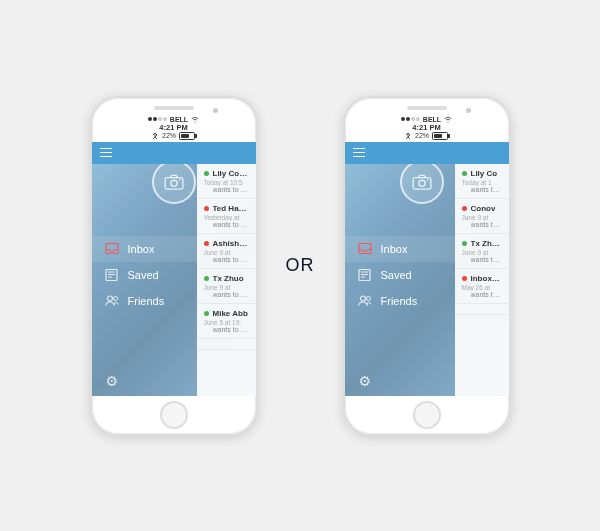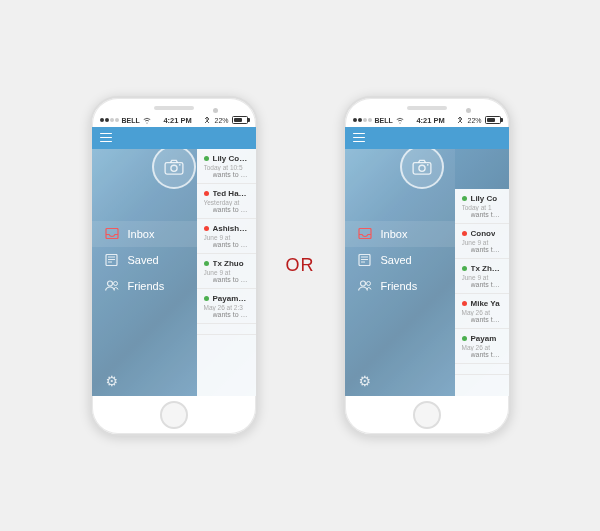--- a/index.html
+++ b/index.html
@@ -16,21 +16,21 @@
 
     .scene {
       display: flex;
       align-items: center;
       gap: 28px;
     }
 
     .or-label {
       font-size: 18px;
       font-weight: 300;
-      color: #b91c1c;
+      color: #0f172a;
       letter-spacing: 1px;
     }
 
     
     .iphone {
       width: 168px;
       height: 340px;
       background: #fff;
       border-radius: 28px;
       border: 2px solid #ddd;
@@ -72,20 +72,21 @@
 
     .status-bar {
       width: 100%;
       display: flex;
       justify-content: space-between;
       align-items: center;
       padding: 2px 8px;
       flex-shrink: 0;
       position: relative;
       z-index: 10;
+      flex-direction: column;
     }
 
     .status-left {
       display: flex;
       align-items: center;
       gap: 3px;
       font-size: 7px;
       color: #333;
       font-weight: 600;
     }
@@ -333,21 +334,20 @@
       flex-shrink: 0;
     }
 
     
     .side-menu-full {
       width: 110px;
     }
 
     .notif-list-right {
       left: 110px;
-      margin-top: 40px;
     }
   </style>
 </head>
 <body>
 
 <div class="scene">
 
   <div class="iphone">
     <div class="iphone-top">
       <div class="speaker"></div>
@@ -464,23 +464,23 @@
           <div class="notif-item-header">
             <div class="notif-dot" style="background:#4CAF50"></div>
             <span class="notif-name">Tx Zhuo</span>
           </div>
           <span class="notif-time">June 9 at</span>
           <span class="notif-msg">wants to be y...</span>
         </div>
         <div class="notif-item">
           <div class="notif-item-header">
             <div class="notif-dot" style="background:#4CAF50"></div>
-            <span class="notif-name">Payam Sa</span>
-          </div>
-          <span class="notif-time">May 26 at 2:3</span>
+            <span class="notif-name">Mike Abb</span>
+          </div>
+          <span class="notif-time">June 5 at 19:</span>
           <span class="notif-msg">wants to be y...</span>
         </div>
         <div class="notif-item">
           
           
           
         </div>
       </div>
     </div>
 
@@ -597,29 +597,21 @@
           <div class="notif-item-header">
             <div class="notif-dot" style="background:#4CAF50"></div>
             <span class="notif-name">Tx Zhuo</span>
           </div>
           <span class="notif-time">June 9 at</span>
           <span class="notif-msg">wants to b...</span>
         </div>
         <div class="notif-item">
           <div class="notif-item-header">
             <div class="notif-dot" style="background:#f44336"></div>
-            <span class="notif-name">Mike Ya</span>
-          </div>
-          <span class="notif-time">May 26 at</span>
-          <span class="notif-msg">wants to b...</span>
-        </div>
-        <div class="notif-item">
-          <div class="notif-item-header">
-            <div class="notif-dot" style="background:#4CAF50"></div>
-            <span class="notif-name">Payam</span>
+            <span class="notif-name">Inbox Ya</span>
           </div>
           <span class="notif-time">May 26 at</span>
           <span class="notif-msg">wants to b...</span>
         </div>
         <div class="notif-item">
           
           
           
         </div>
       </div>

